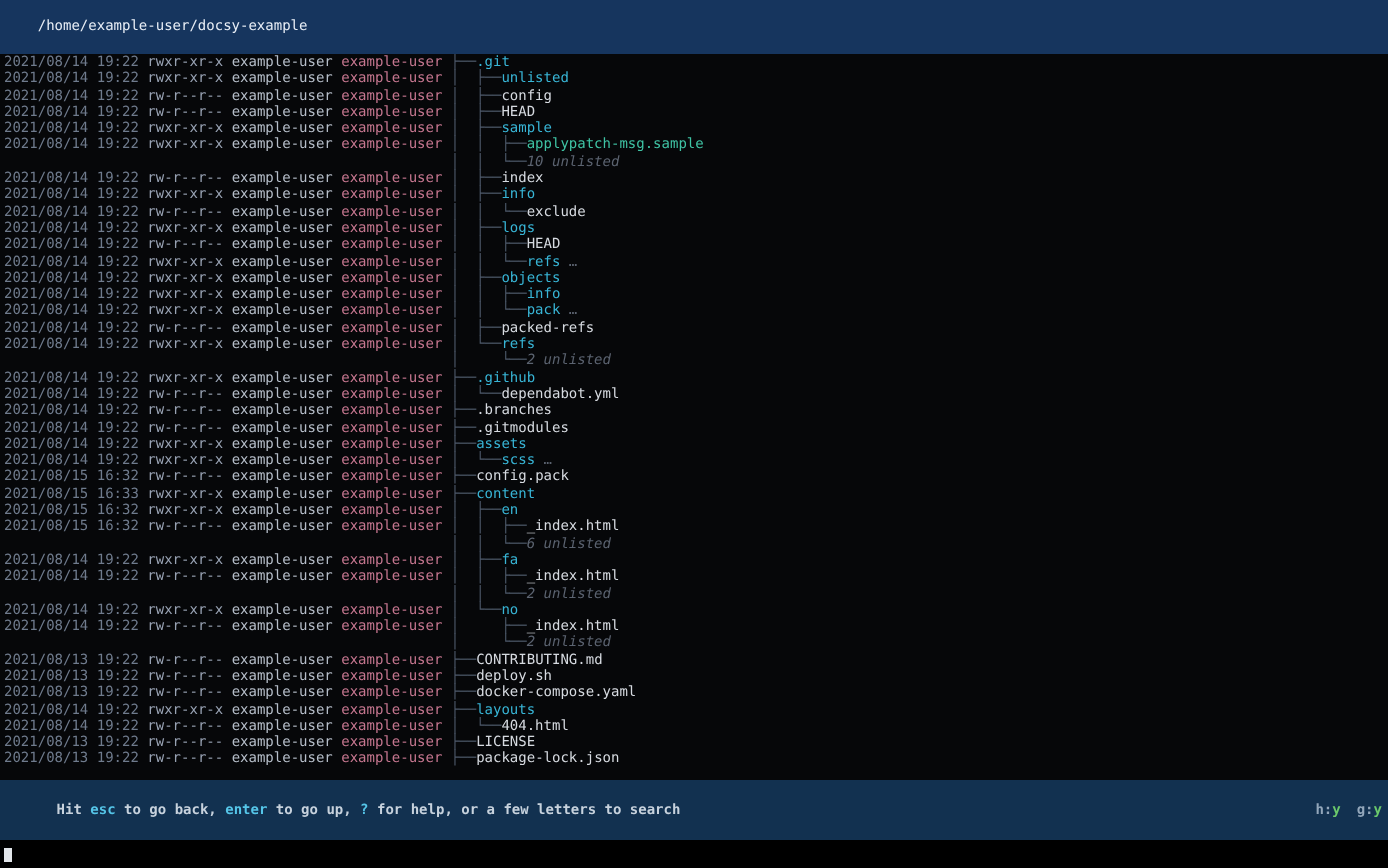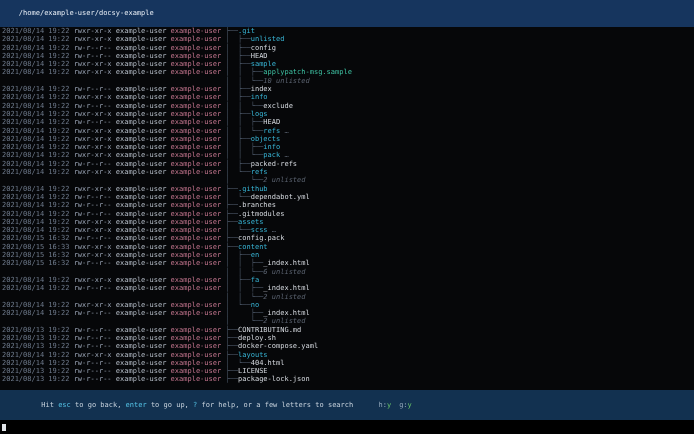--- a/index.html
+++ b/index.html
@@ -36,23 +36,24 @@
   .c-tree{color:var(--tree);}
   .n-dir{color:var(--dir);}
   .n-file{color:var(--file);}
   .n-exec{color:var(--exec);margin-top:32px;}
   .n-unlisted{color:var(--unlisted);font-style:italic;text-align:center;}
   .n-ellipsis{color:var(--unlisted);}
   .status{
     flex:0 0 10px;line-height:10px;
     background:var(--status_bg);
     color:#c7d2dd;
-    display:flex;
-    padding:0 16px;
+    display:flex;justify-content:space-between;
+    padding:0 3px;
     white-space:pre;
+    font-weight:bold;
   }
   .key{color:var(--key);}
   .flag-label{color:#93a7bb;}
   .flag-value{color:var(--flag_value);}
   .flag-gap{display:inline-block;width:8px;}
   .input-line{
     flex:1 1 auto;
     background:#000;
     padding-left:2px;
     display:flex;align-items:center;

